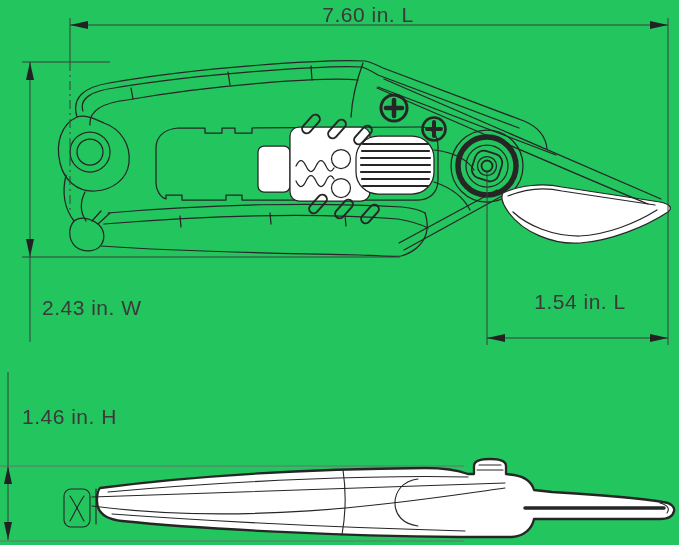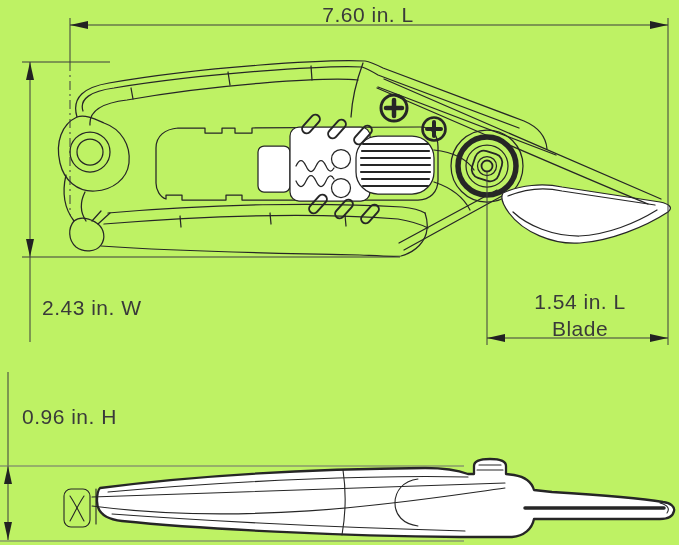--- a/index.html
+++ b/index.html
@@ -1,17 +1,17 @@
 <!DOCTYPE html>
 <html><head>
 <meta charset="utf-8">
 <style>
   html,body{margin:0;padding:0;background:#fff;}
   #stage{
-    position:relative;width:679px;height:545px;background:#bef264;overflow:hidden;
+    position:relative;width:679px;height:545px;background:#22c55e;overflow:hidden;
     font-family:"Liberation Sans","DejaVu Sans",sans-serif;
   }
   #drawing-svg{position:absolute;left:0;top:0;}
   .dim-label{
     position:absolute;color:#3a3a3a;font-size:21px;line-height:1.3;
     white-space:nowrap;letter-spacing:0.5px;
   }
   .dim-label.center{text-align:center;}
 </style>
 </head>
@@ -180,17 +180,16 @@
       </g>
     </g>
   </svg>
 
   <div class="dim-label center" style="left:278px;top:1px;width:180px;">7.60 in. L</div>
 
   <div class="dim-label" style="left:42px;top:294px;text-align:center;">2.43 in. W</div>
 
   <div class="dim-label center" style="left:490px;top:288px;width:180px;">
     <div>1.54 in. L</div>
-    <div>Blade</div>
   </div>
 
-  <div class="dim-label" style="left:22px;top:403px;">0.96 in. H</div>
+  <div class="dim-label" style="left:22px;top:403px;">1.46 in. H</div>
 </div>
 
 </body></html>

